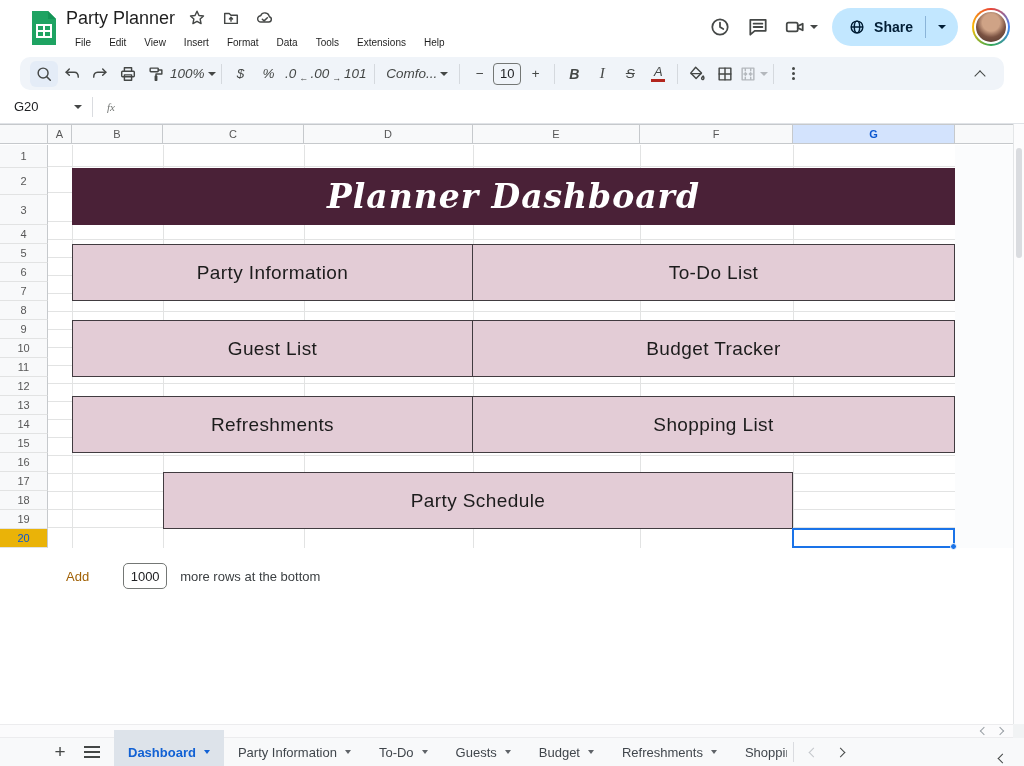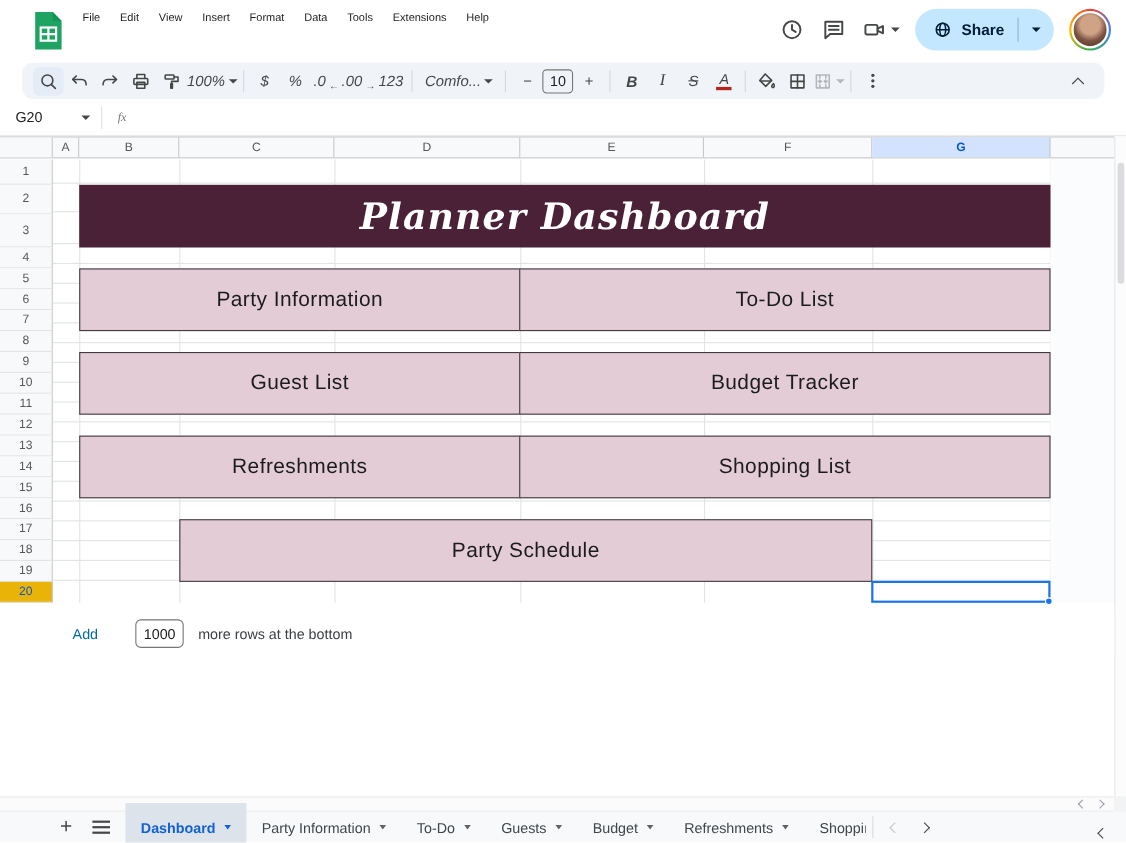--- a/index.html
+++ b/index.html
@@ -88,21 +88,21 @@
   .selcell .handle { position:absolute; right:-4px; bottom:-4px; width:7px; height:7px; border-radius:50%;
     background:#1a73e8; border:1px solid #fff; }
 
   .vscroll { position:absolute; top:124px; right:0; width:11px; height:614px; background:#fcfcfd;
     border-left:1px solid #e4e6e8; }
   .vthumb { position:absolute; top:24px; left:2px; width:6px; height:110px; background:#dadce0; border-radius:3px; }
 
   
   .addrow { position:absolute; top:556px; left:0; width:1013px; height:40px; background:#fff;
     display:flex; align-items:center; }
-  .add-link { margin-left:66px; font-size:13px; color:#0369a1; font-weight:500; cursor:pointer; }
+  .add-link { margin-left:66px; font-size:13px; color:#a16207; font-weight:500; cursor:pointer; }
   .add-count { margin-left:34px; width:44px; height:26px; border:1px solid #747775; border-radius:5px;
     text-align:center; font-size:13px; color:#202124; background:#fff; }
   .add-suffix { margin-left:13px; font-size:13px; color:#3c4043; }
 
   
   .hscroll { position:absolute; top:724px; left:0; width:1013px; height:14px; background:#fbfbfc;
     border-top:1px solid #ececee; border-bottom:1px solid #ececee; display:flex; align-items:center;
     justify-content:flex-end; gap:10px; padding-right:10px; }
   .chev { width:6px; height:6px; border-left:1.6px solid #9aa0a6; border-bottom:1.6px solid #9aa0a6; display:inline-block; }
   .chev.l { transform:rotate(45deg); }
@@ -142,20 +142,40 @@
     <div class="logo">
       <svg width="28" height="38" viewBox="0 0 28 38">
         <path d="M2 2 h16 l8 8 v26 h-24 z" fill="#1ea362"></path>
         <path d="M18 2 l8 8 h-8 z" fill="#149456"></path>
         <rect x="7" y="16" width="14" height="12" fill="none" stroke="#fff" stroke-width="2"></rect>
         <line x1="7" y1="22" x2="21" y2="22" stroke="#fff" stroke-width="2"></line>
         <line x1="14" y1="16" x2="14" y2="28" stroke="#fff" stroke-width="2"></line>
       </svg>
     </div>
     <div class="title-block">
+      <div class="title-row">
+        <span class="doc-title">Party Planner</span>
+        <span class="tb-ic">
+          <svg class="ic" width="18" height="18" viewBox="0 0 20 20">
+              <path d="M10 2.5 L12.2 7.2 L17.2 7.8 L13.5 11.2 L14.5 16.2 L10 13.7 L5.5 16.2 L6.5 11.2 L2.8 7.8 L7.8 7.2 Z"></path>
+            </svg>
+        </span>
+        <span class="tb-ic">
+          <svg class="ic" width="18" height="18" viewBox="0 0 20 20">
+              <path d="M3 5 h5 l2 2 h7 v9 h-14 z"></path>
+              <path d="M10 13.5 V9.5 M8.3 11 L10 9.3 L11.7 11"></path>
+            </svg>
+        </span>
+        <span class="tb-ic">
+          <svg class="ic" width="20" height="18" viewBox="0 0 22 20">
+              <path d="M6.5 14.5 a3.5 3.5 0 0 1 -.3-7 a5 5 0 0 1 9.6 1.1 a3 3 0 0 1 -.6 5.9 z"></path>
+              <path d="M8 11.3 L10 13.2 L13.6 9.6"></path>
+            </svg>
+        </span>
+      </div>
       <nav class="menubar">
         <span>File</span>
         <span>Edit</span>
         <span>View</span>
         <span>Insert</span>
         <span>Format</span>
         <span>Data</span>
         <span>Tools</span>
         <span>Extensions</span>
         <span>Help</span>
@@ -242,21 +262,21 @@
     <span class="tool lbl">$</span>
     <span class="tool lbl">%</span>
     <span class="tool lbl">
       <span>.0</span>
         <span class="fmt-sub">←</span>
     </span>
     <span class="tool lbl">
       <span>.00</span>
         <span class="fmt-sub">→</span>
     </span>
-    <span class="tool lbl">123</span>
+    <span class="tool lbl">101</span>
     <span class="tsep"></span>
     <span class="tool lbl" style="min-width:74px;justify-content:space-between;padding:0 6px">
       <span>Comfo...</span>
       <span class="caret"></span>
     </span>
     <span class="tsep"></span>
     <span class="tool lbl">−</span>
     <input class="sizebox" readonly="" value="10" style="">
     <span class="tool lbl">+</span>
     <span class="tsep"></span>

